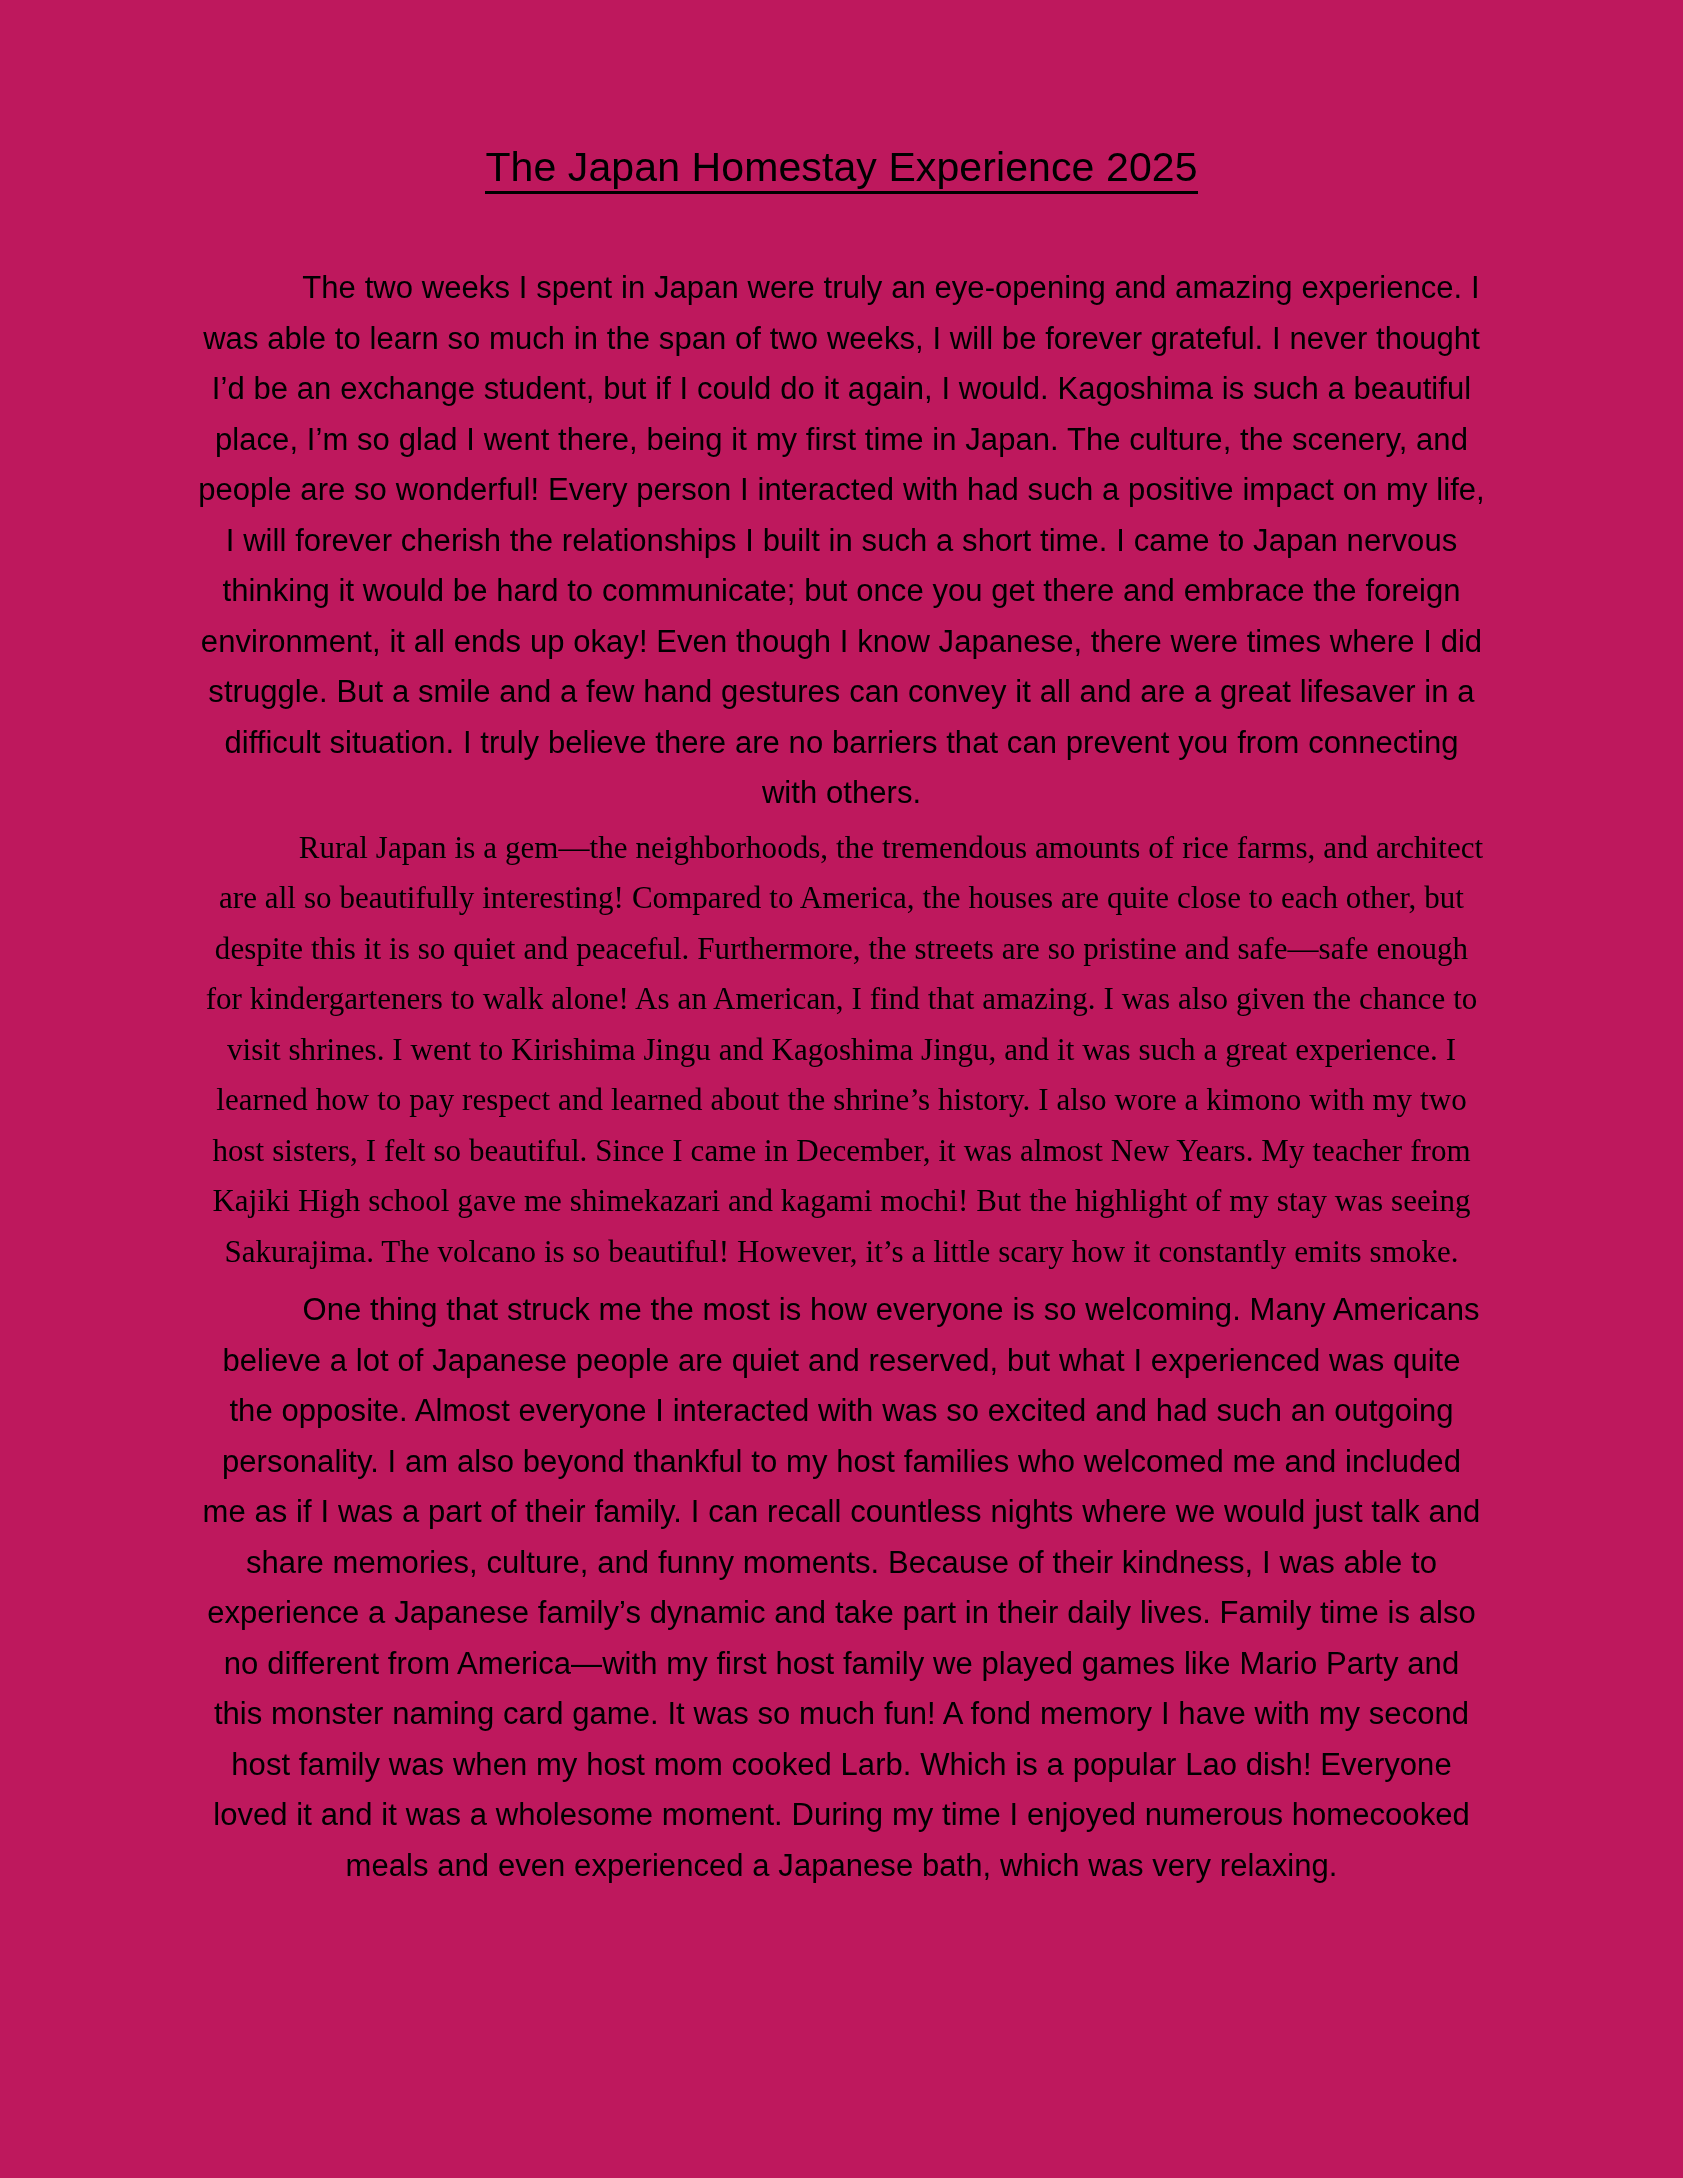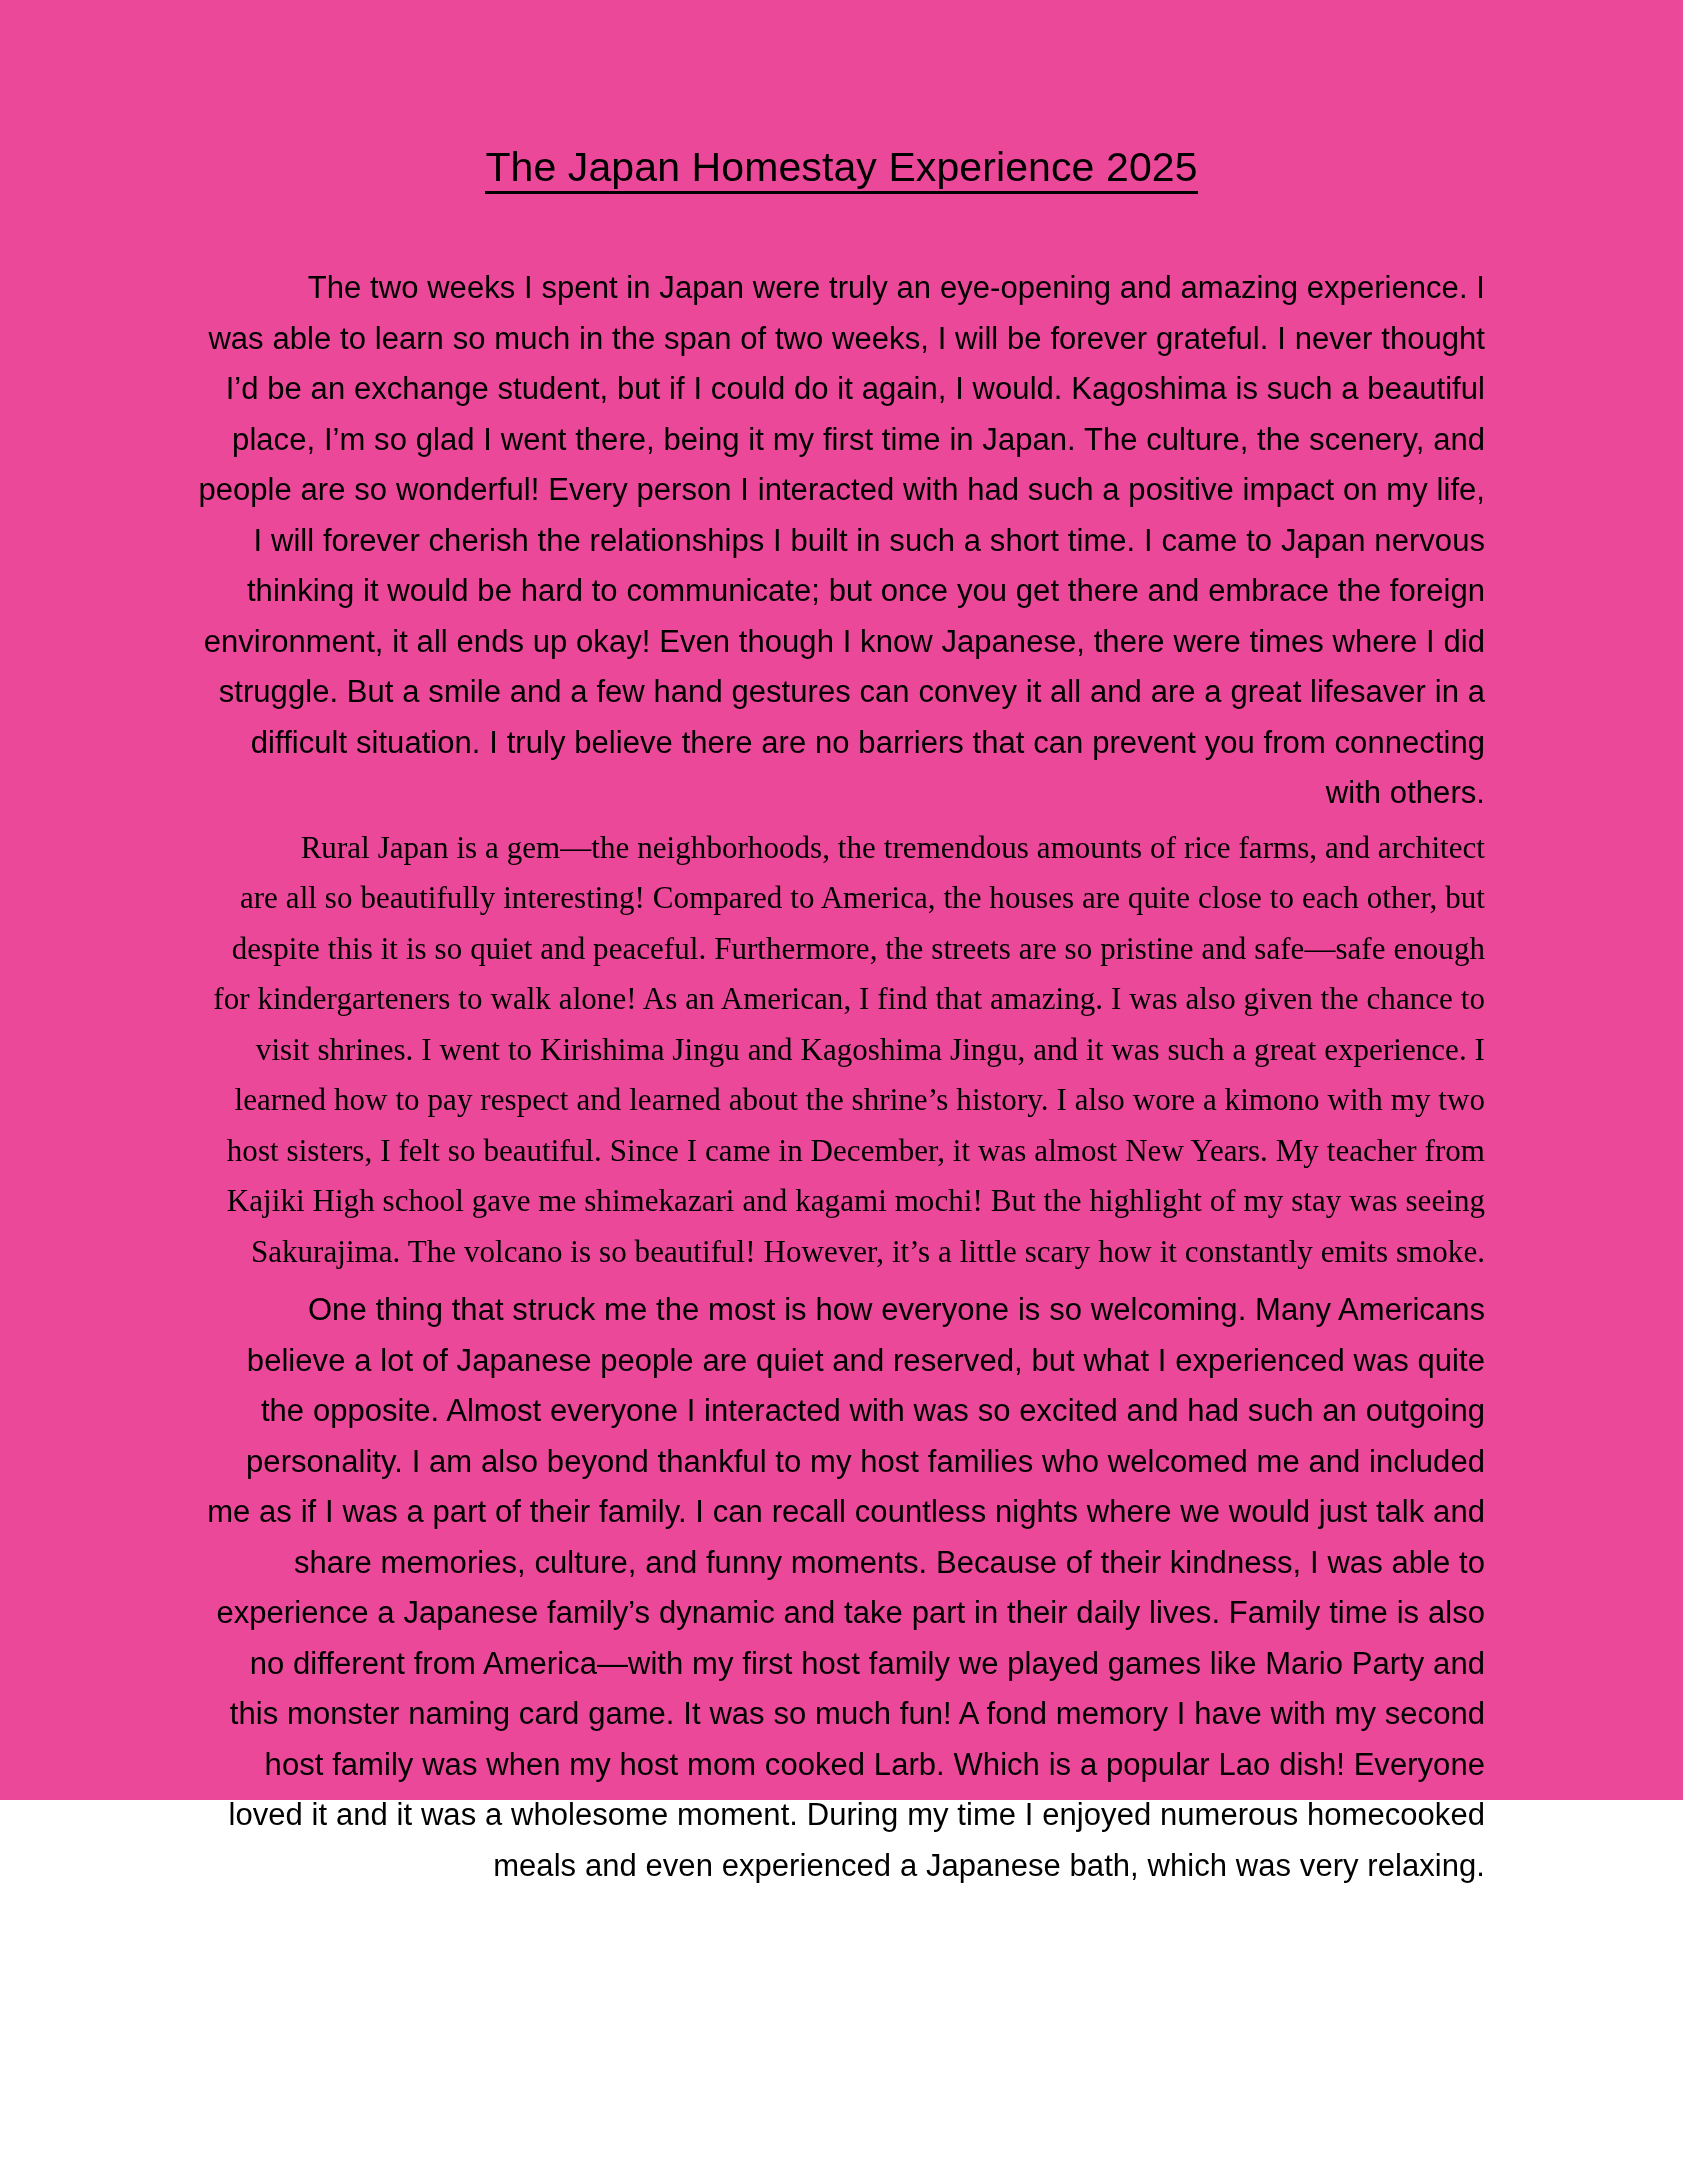--- a/index.html
+++ b/index.html
@@ -12,22 +12,22 @@
     height: 2178px;
     overflow: hidden;
     font-family: "Liberation Sans", sans-serif;
     color: #000000;
     -webkit-font-smoothing: antialiased;
   }
 
   .page {
     position: relative;
     width: 1683px;
-    height: 1800px;
-    background: #ec4899;
+    height: 2178px;
+    background: #be185d;
     box-sizing: border-box;
   }
 
   .doc-body {
     position: absolute;
     left: 198px;
     top: 0;
     width: 1287px;
   }
 
@@ -46,21 +46,21 @@
     border-bottom: 3px solid #000;
     padding-bottom: 3px;
   }
 
   .para {
     font-size: 31px;
     line-height: 1.63;
     text-indent: 99px;
     margin: 0;
     padding: 0;
-    text-align: right;
+    text-align: center;
     word-spacing: 0.1px;
     letter-spacing: 0.05px;
     hyphens: none;
   }
 
   #p1 { margin-top: 69px; }
   #p2 { margin-top: 4px; font-family: Liberation Serif, serif; }
   #p3 { margin-top: 8px; }
 </style>
 </head>

